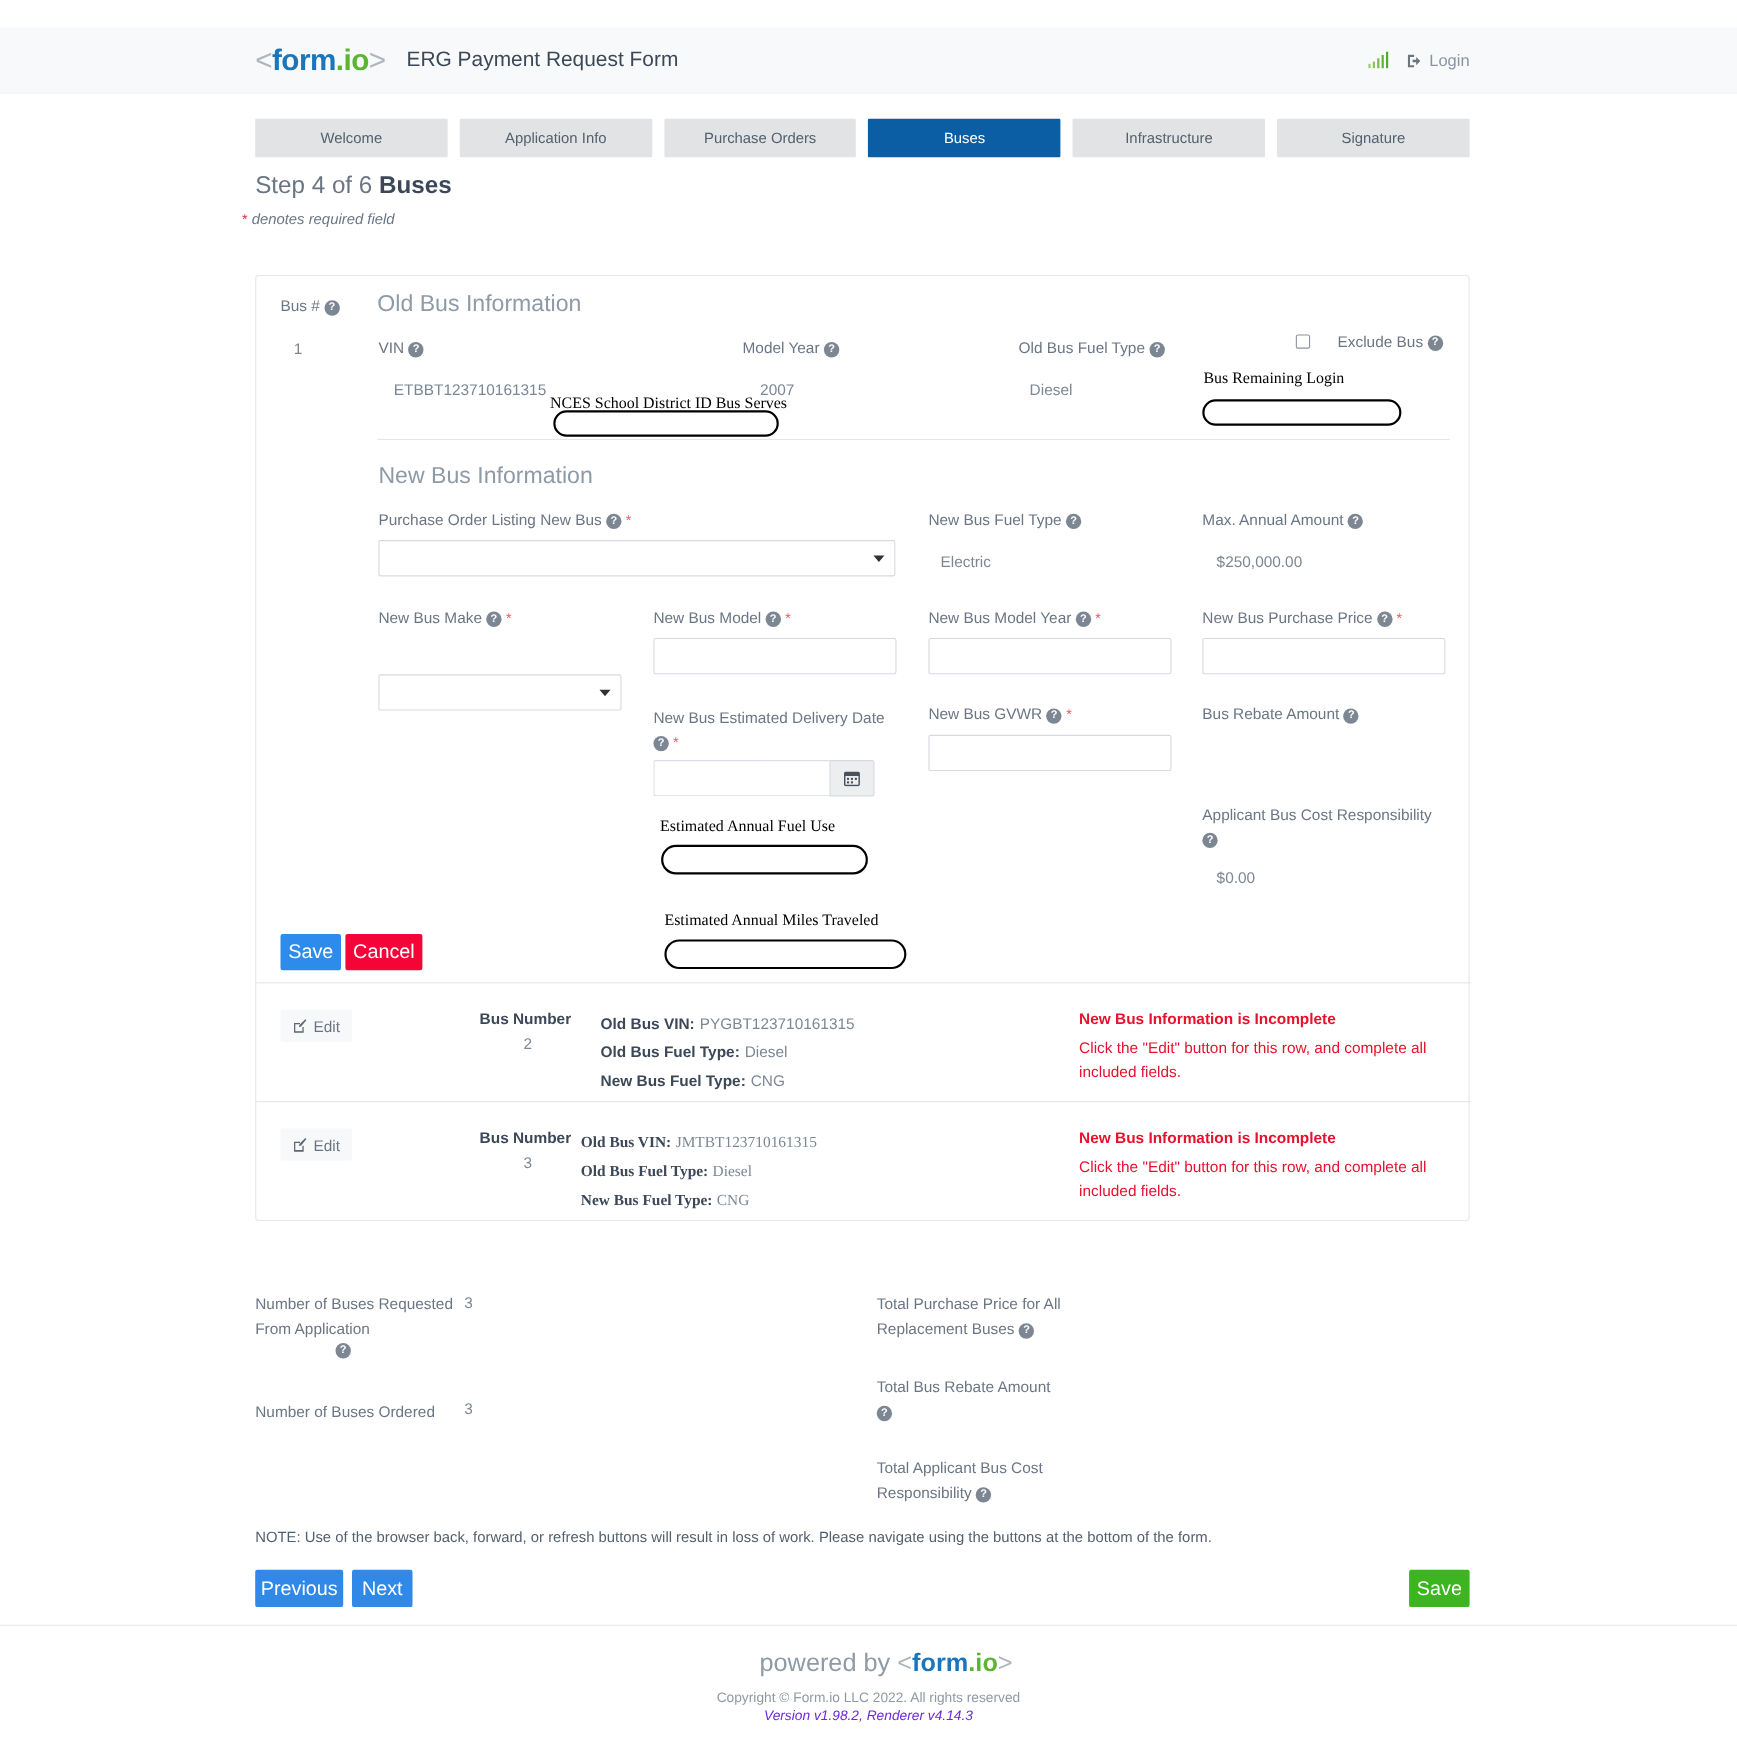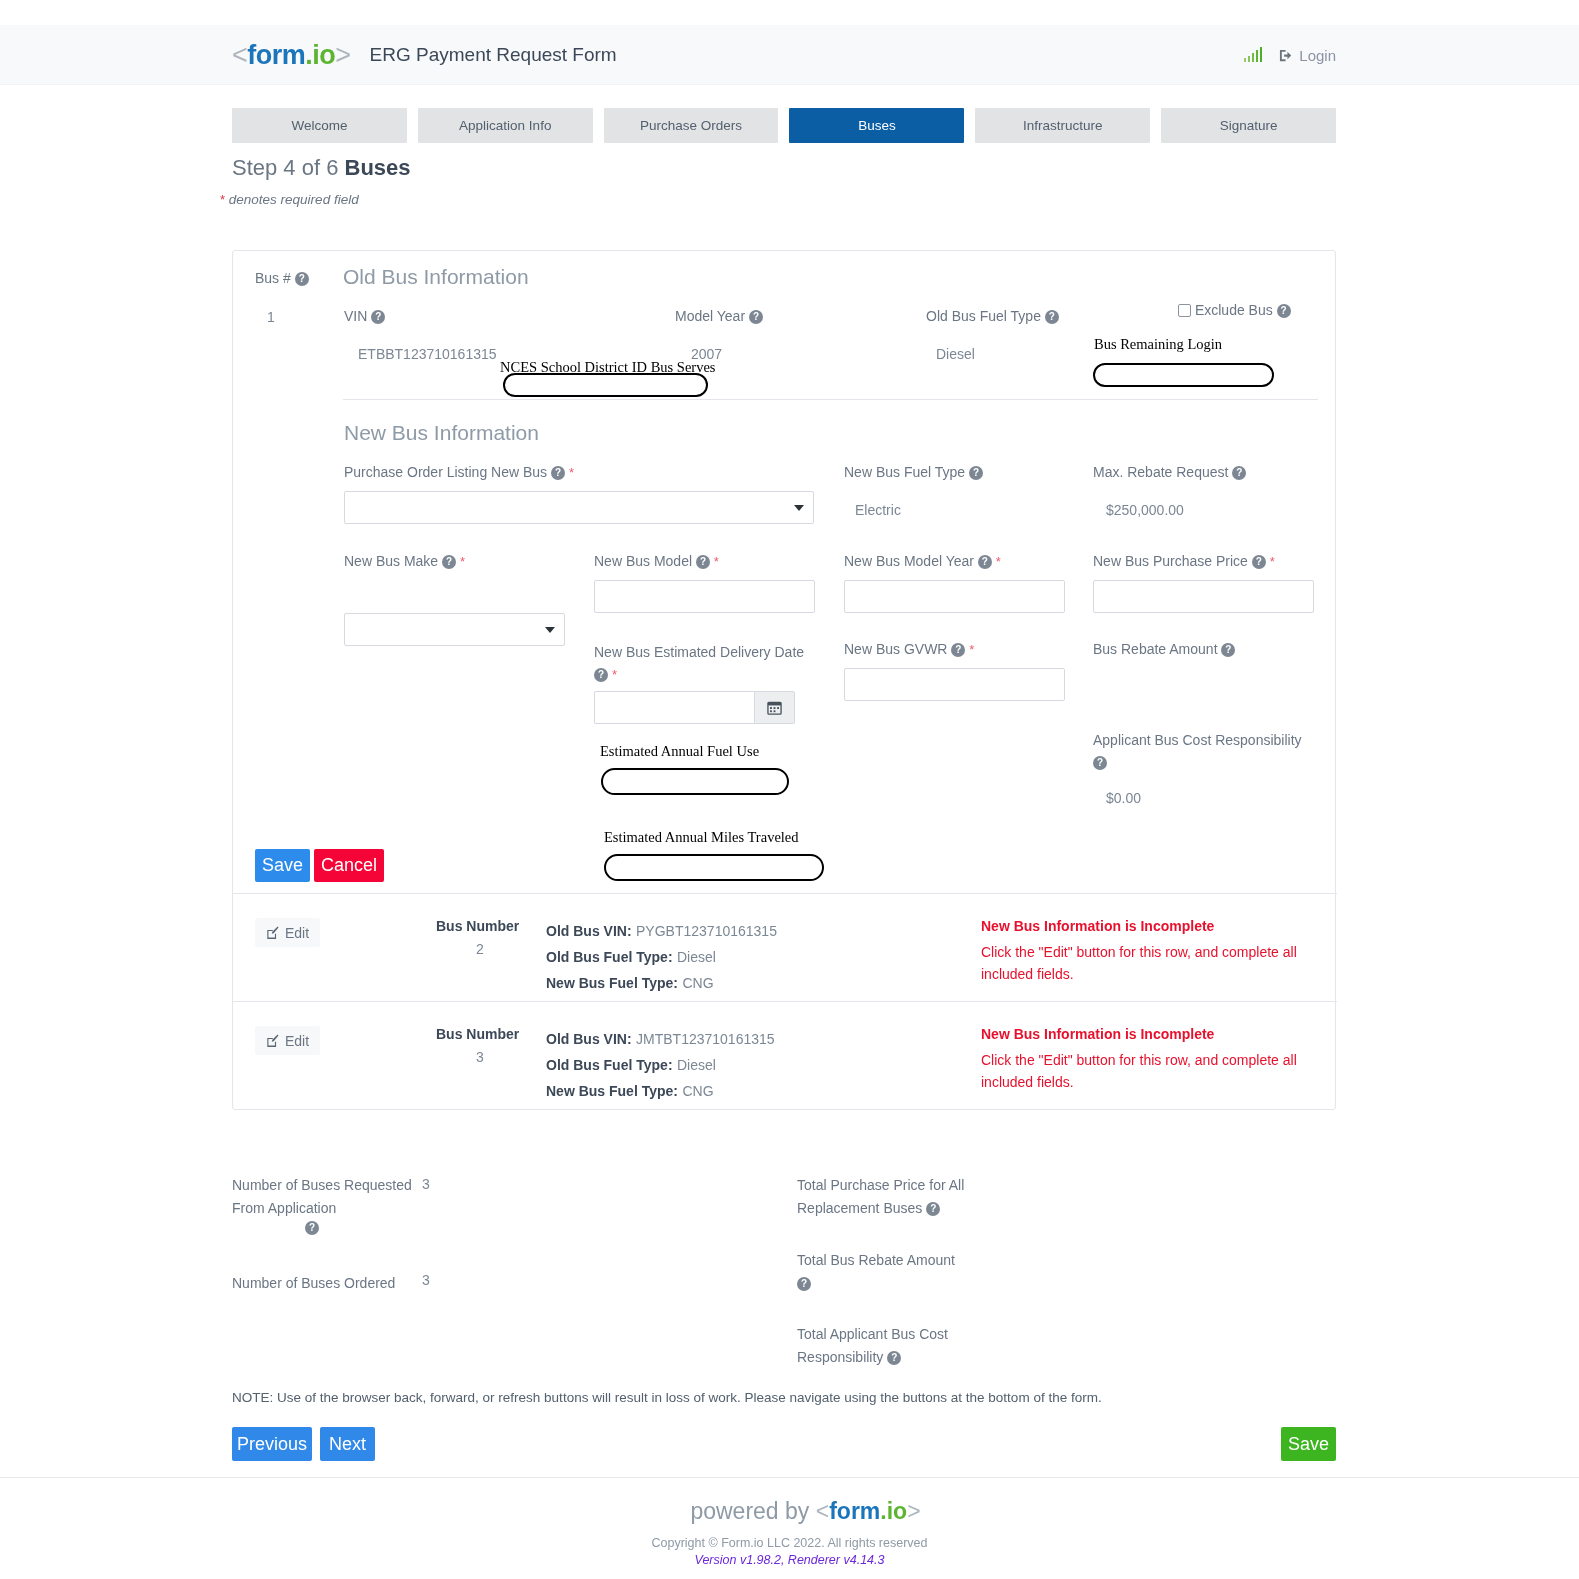--- a/index.html
+++ b/index.html
@@ -252,21 +252,21 @@
     <div class="abs val" style="left:458px; top:95px;">2007</div>
 
     <div class="abs lbl" style="left:693px; top:57px;">
       <span>Old Bus Fuel Type</span>
       <span class="help">?</span>
     </div>
     <div class="abs val" style="left:703px; top:95px;">Diesel</div>
 
     <div class="abs lbl" style="left:945px; top:51px;">
       <span class="cbx"></span>
-      <span style="margin-left:0;">Exclude Bus</span>
+      <span style="margin-left:21px;">Exclude Bus</span>
       <span class="help">?</span>
     </div>
 
     <div class="hr" style="top:148px;"></div>
 
     <div class="abs sect" style="left:111px; top:170px;">New Bus Information</div>
 
     <div class="abs lbl" style="left:111px; top:213px;">
       <span>Purchase Order Listing New Bus</span>
       <span class="help">?</span>
@@ -276,21 +276,21 @@
       <span class="caret"></span>
     </div>
 
     <div class="abs lbl" style="left:611px; top:213px;">
       <span>New Bus Fuel Type</span>
       <span class="help">?</span>
     </div>
     <div class="abs val" style="left:622px; top:251px;">Electric</div>
 
     <div class="abs lbl" style="left:860px; top:213px;">
-      <span>Max. Rebate Request</span>
+      <span>Max. Annual Amount</span>
       <span class="help">?</span>
     </div>
     <div class="abs val" style="left:873px; top:251px;">$250,000.00</div>
 
     <div class="abs lbl" style="left:111px; top:302px;">
       <span>New Bus Make</span>
       <span class="help">?</span>
       <span class="star">*</span>
     </div>
     <div class="abs ctl sel" style="left:111px; top:329px; width:221px;">
@@ -385,21 +385,21 @@
     <div class="rowwrap" style="top:750px; height:108px;">
       <button class="editbtn abs" style="left:22px; top:25px;">
         <svg width="14" height="14" viewBox="0 0 16 16">
           <path d="M1.5 4.5h6.2v1.3H2.8v7.4h7.4V8.8h1.3v6H1.5z" fill="#5a6672"></path>
           <path d="M14.3 1.6l-1-1-6.1 6.1-.6 2.2 2.2-.6z" fill="#5a6672"></path>
         </svg>
         <span>Edit</span>
       </button>
       <div class="abs rk" style="left:203px; top:25px;">Bus Number</div>
       <div class="abs rv" style="left:243px; top:48px;">3</div>
-      <div class="abs" style="left:313px; top:25px; line-height:1.63;">
+      <div class="abs" style="left:295px; top:25px; line-height:1.63;font-family:Liberation Serif, serif;">
         <div><span class="rk">Old Bus VIN</span><span class="rk">:</span> <span class="rv">JMTBT123710161315</span></div>
         <div><span class="rk">Old Bus Fuel Type</span><span class="rk">:</span> <span class="rv">Diesel</span></div>
         <div><span class="rk">New Bus Fuel Type</span><span class="rk">:</span> <span class="rv">CNG</span></div>
       </div>
       <div class="abs err-h" style="left:748px; top:25px;">New Bus Information is Incomplete</div>
       <div class="abs err-b" style="left:748px; top:48px;">Click the "Edit" button for this row, and complete all included fields.</div>
     </div>
   </div>
 
   <div class="abs anno-t" style="left:500px; top:359px;">NCES  School District ID Bus Serves</div>

